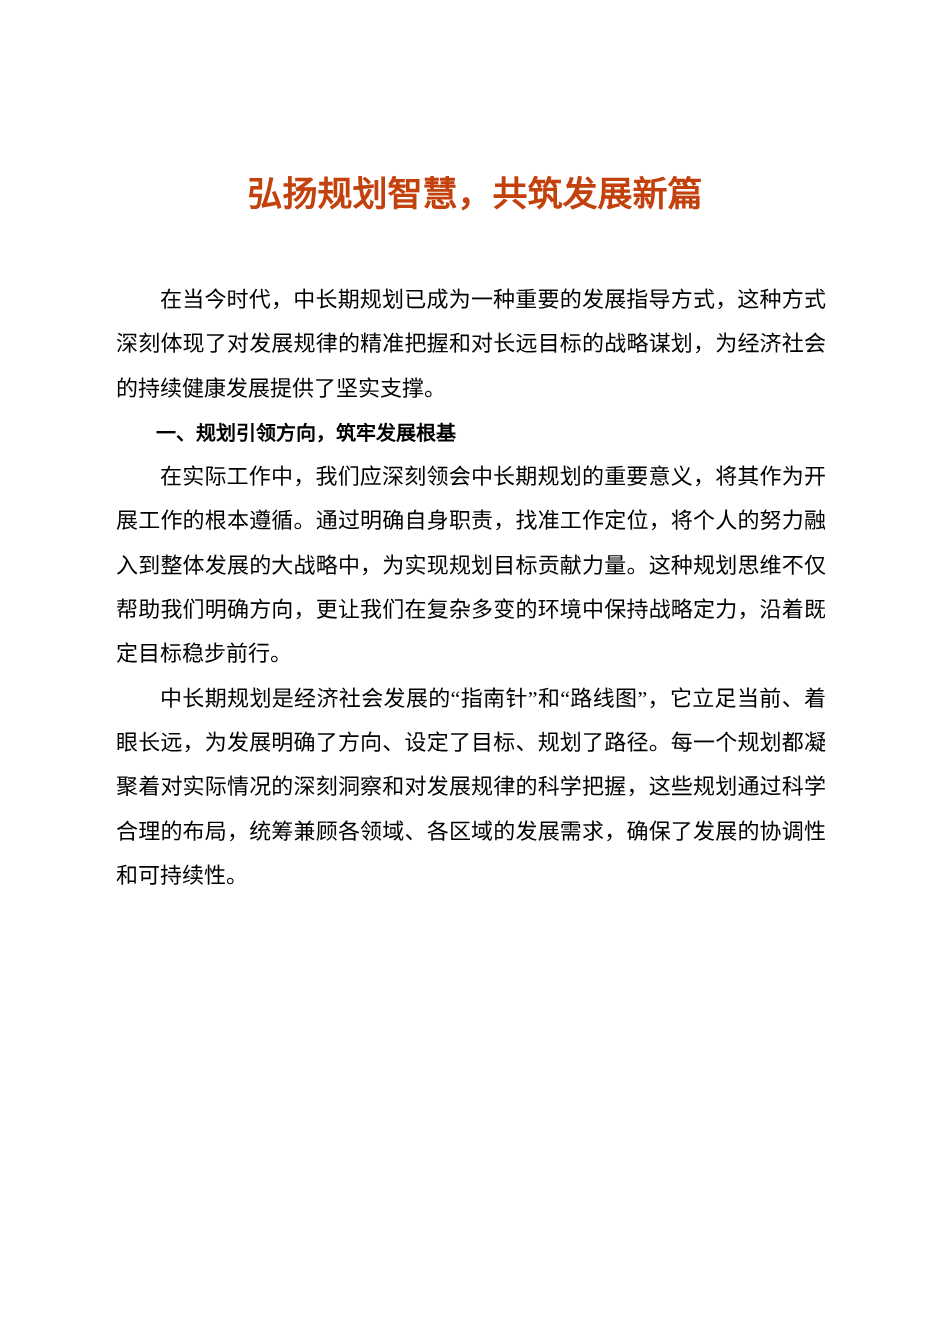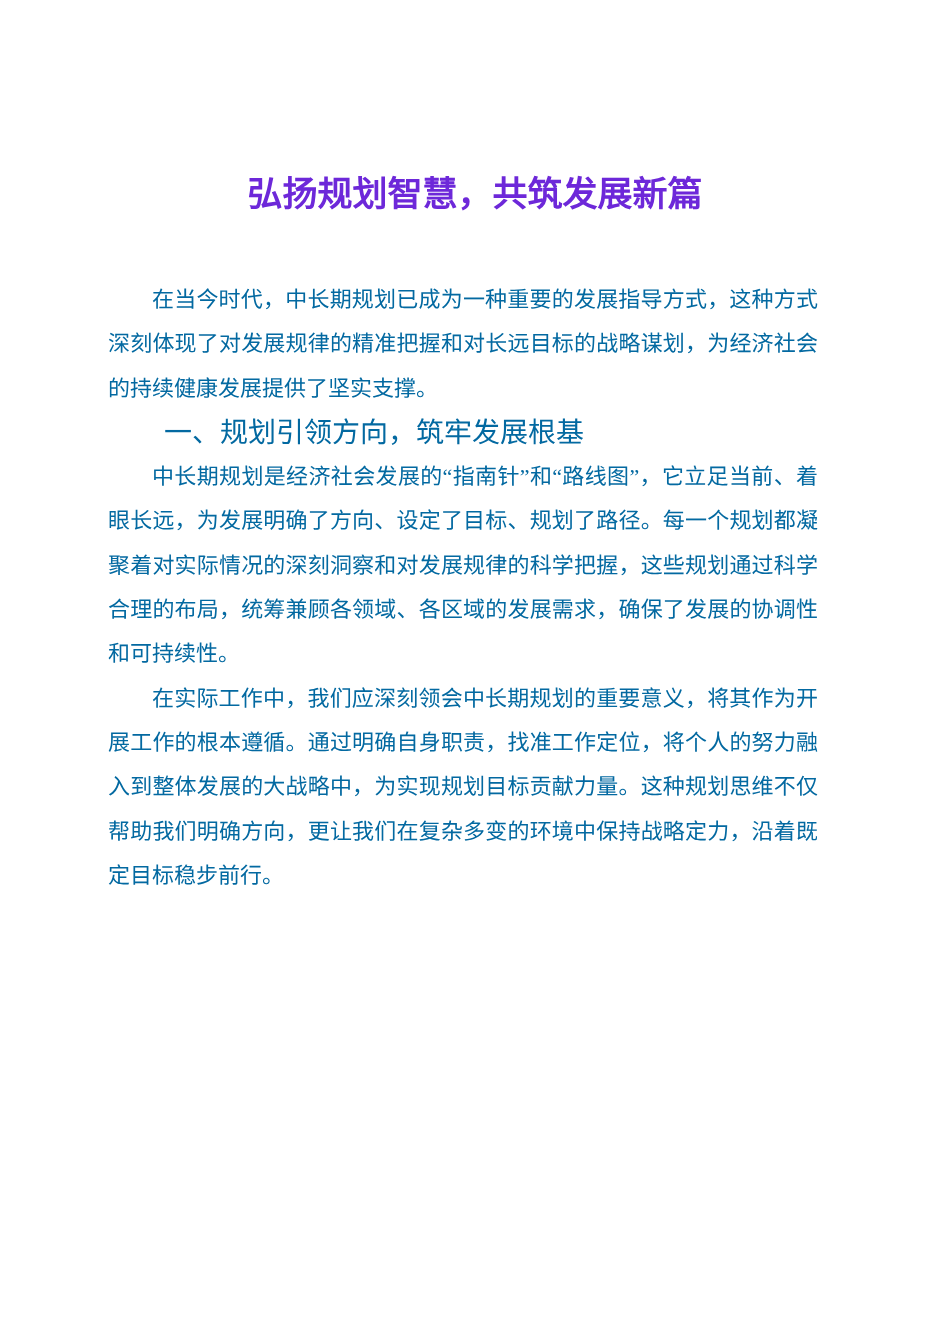--- a/index.html
+++ b/index.html
@@ -19,63 +19,63 @@
     position: absolute;
     top: 172px;
     left: 0;
     width: 100%;
     margin: 0;
     text-align: center;
     font-family: "Liberation Sans", "DejaVu Sans", sans-serif;
     font-weight: 700;
     font-size: 35px;
     line-height: 44px;
-    color: #6d28d9;
+    color: #c2410c;
     white-space: nowrap;
   }
   .content {
     position: absolute;
     top: 278px;
-    left: 108px;
+    left: 116px;
     width: 710px;
     font-family: "Liberation Serif", "DejaVu Serif", serif;
     font-size: 22px;
     line-height: 44.3px;
     text-align: justify;
-    color: #0369a1;
+    color: #000000;
   }
   .content p {
     margin: 0;
     padding: 0;
     text-indent: 2em;
   }
   .content h2 {
     margin: 0;
     padding: 0;
     text-indent: 2em;
     font-family: "Liberation Sans", "DejaVu Sans", sans-serif;
-    font-size: 28px;
-    font-weight: 400;
+    font-size: 20px;
+    font-weight: 700;
     line-height: 44.3px;
   }
 </style>
 </head>
 <body>
 
 <div class="page">
 
   <h1 class="doc-title">弘扬规划智慧，共筑发展新篇</h1>
 
   <div class="content">
 
     <p>在当今时代，中长期规划已成为一种重要的发展指导方式，这种方式深刻体现了对发展规律的精准把握和对长远目标的战略谋划，为经济社会的持续健康发展提供了坚实支撑。</p>
 
     <h2>一、规划引领方向，筑牢发展根基</h2>
 
+    <p>在实际工作中，我们应深刻领会中长期规划的重要意义，将其作为开展工作的根本遵循。通过明确自身职责，找准工作定位，将个人的努力融入到整体发展的大战略中，为实现规划目标贡献力量。这种规划思维不仅帮助我们明确方向，更让我们在复杂多变的环境中保持战略定力，沿着既定目标稳步前行。</p>
+
     <p>中长期规划是经济社会发展的“指南针”和“路线图”，它立足当前、着眼长远，为发展明确了方向、设定了目标、规划了路径。每一个规划都凝聚着对实际情况的深刻洞察和对发展规律的科学把握，这些规划通过科学合理的布局，统筹兼顾各领域、各区域的发展需求，确保了发展的协调性和可持续性。</p>
-
-    <p>在实际工作中，我们应深刻领会中长期规划的重要意义，将其作为开展工作的根本遵循。通过明确自身职责，找准工作定位，将个人的努力融入到整体发展的大战略中，为实现规划目标贡献力量。这种规划思维不仅帮助我们明确方向，更让我们在复杂多变的环境中保持战略定力，沿着既定目标稳步前行。</p>
 
 
 
   </div>
 
 </div>
 
 </body></html>

